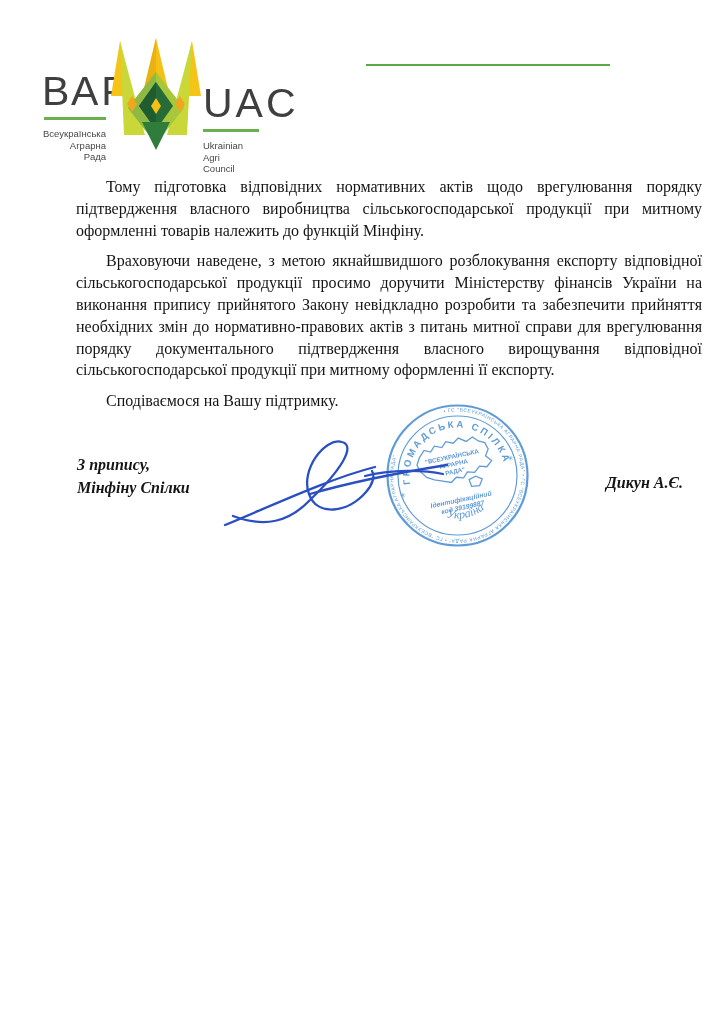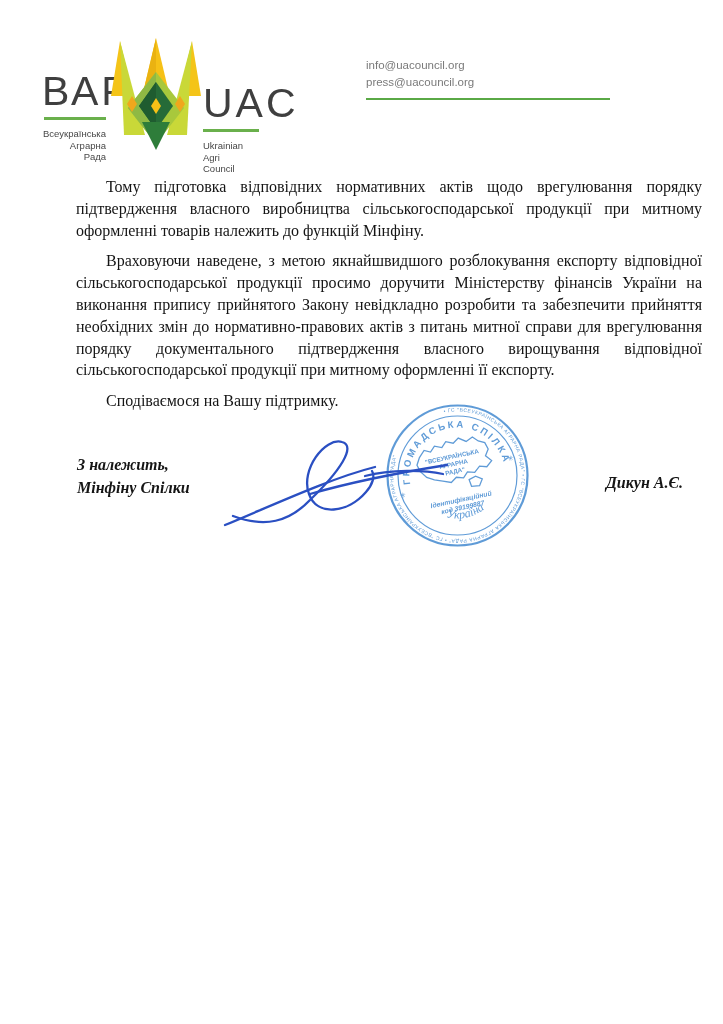--- a/index.html
+++ b/index.html
@@ -84,36 +84,32 @@
     <div class="logo-rule"></div>
     <div class="logo-sub">
       <div>Ukrainian</div>
       <div>Agri</div>
       <div>Council</div>
     </div>
   </div>
 
   <div class="contacts">
     <div class="contact-row">
-      <div class="emails">
-        <div>info@uacouncil.org</div>
-        <div>press@uacouncil.org</div>
-      </div>
     </div>
     <div class="contact-rule"></div>
   </div>
 
   <div class="letter-body">
     <p>Тому підготовка відповідних нормативних актів щодо врегулювання порядку підтвердження власного виробництва сільськогосподарської продукції при митному оформленні товарів належить до функцій Мінфіну.</p>
     <p>Враховуючи наведене, з метою якнайшвидшого розблокування експорту відповідної сільськогосподарської продукції просимо доручити Міністерству фінансів України на виконання припису прийнятого Закону невідкладно розробити та забезпечити прийняття необхідних змін до нормативно-правових актів з питань митної справи для врегулювання порядку документального підтвердження власного вирощування відповідної сільськогосподарської продукції при митному оформленні її експорту.</p>
     <p class="no-justify">Сподіваємося на Вашу підтримку.</p>
   </div>
 
   <div class="closing">
-    <div>З належить,</div>
+    <div>З припису,</div>
     <div>Мінфіну Спілки</div>
   </div>
 
   <div class="signer-name">Дикун А.Є.</div>
 
   <svg class="stamp" width="147" height="147" viewBox="0 0 147 147" opacity="0.88">
     <defs>
       <path id="ringPath" d="M 73.5,9.5 a 64,64 0 1 1 -0.1,0"></path>
       <path id="topArc" d="M 25.5,73.5 A 48,48 0 0 1 121.5,73.5"></path>
       <path id="bottomArc" d="M 30.5,73.5 A 43,43 0 0 0 116.5,73.5"></path>

